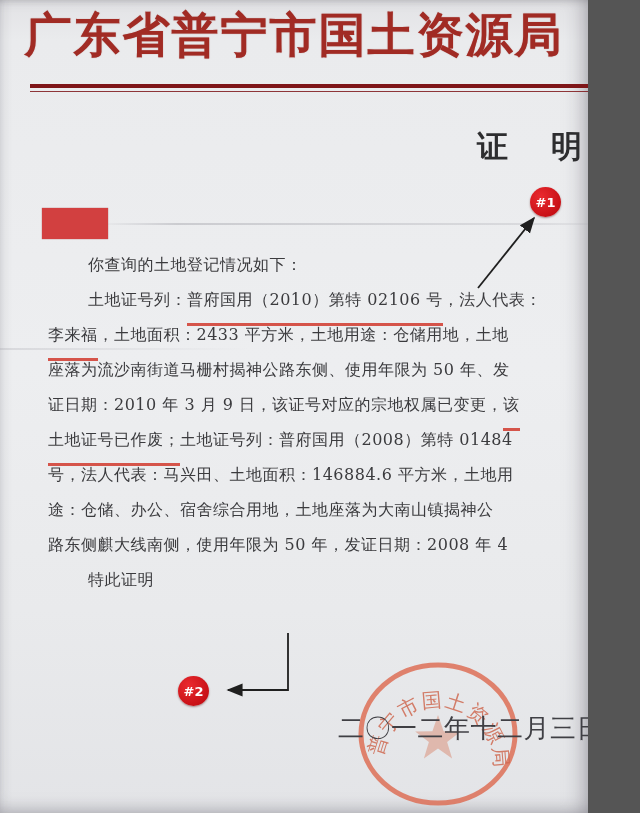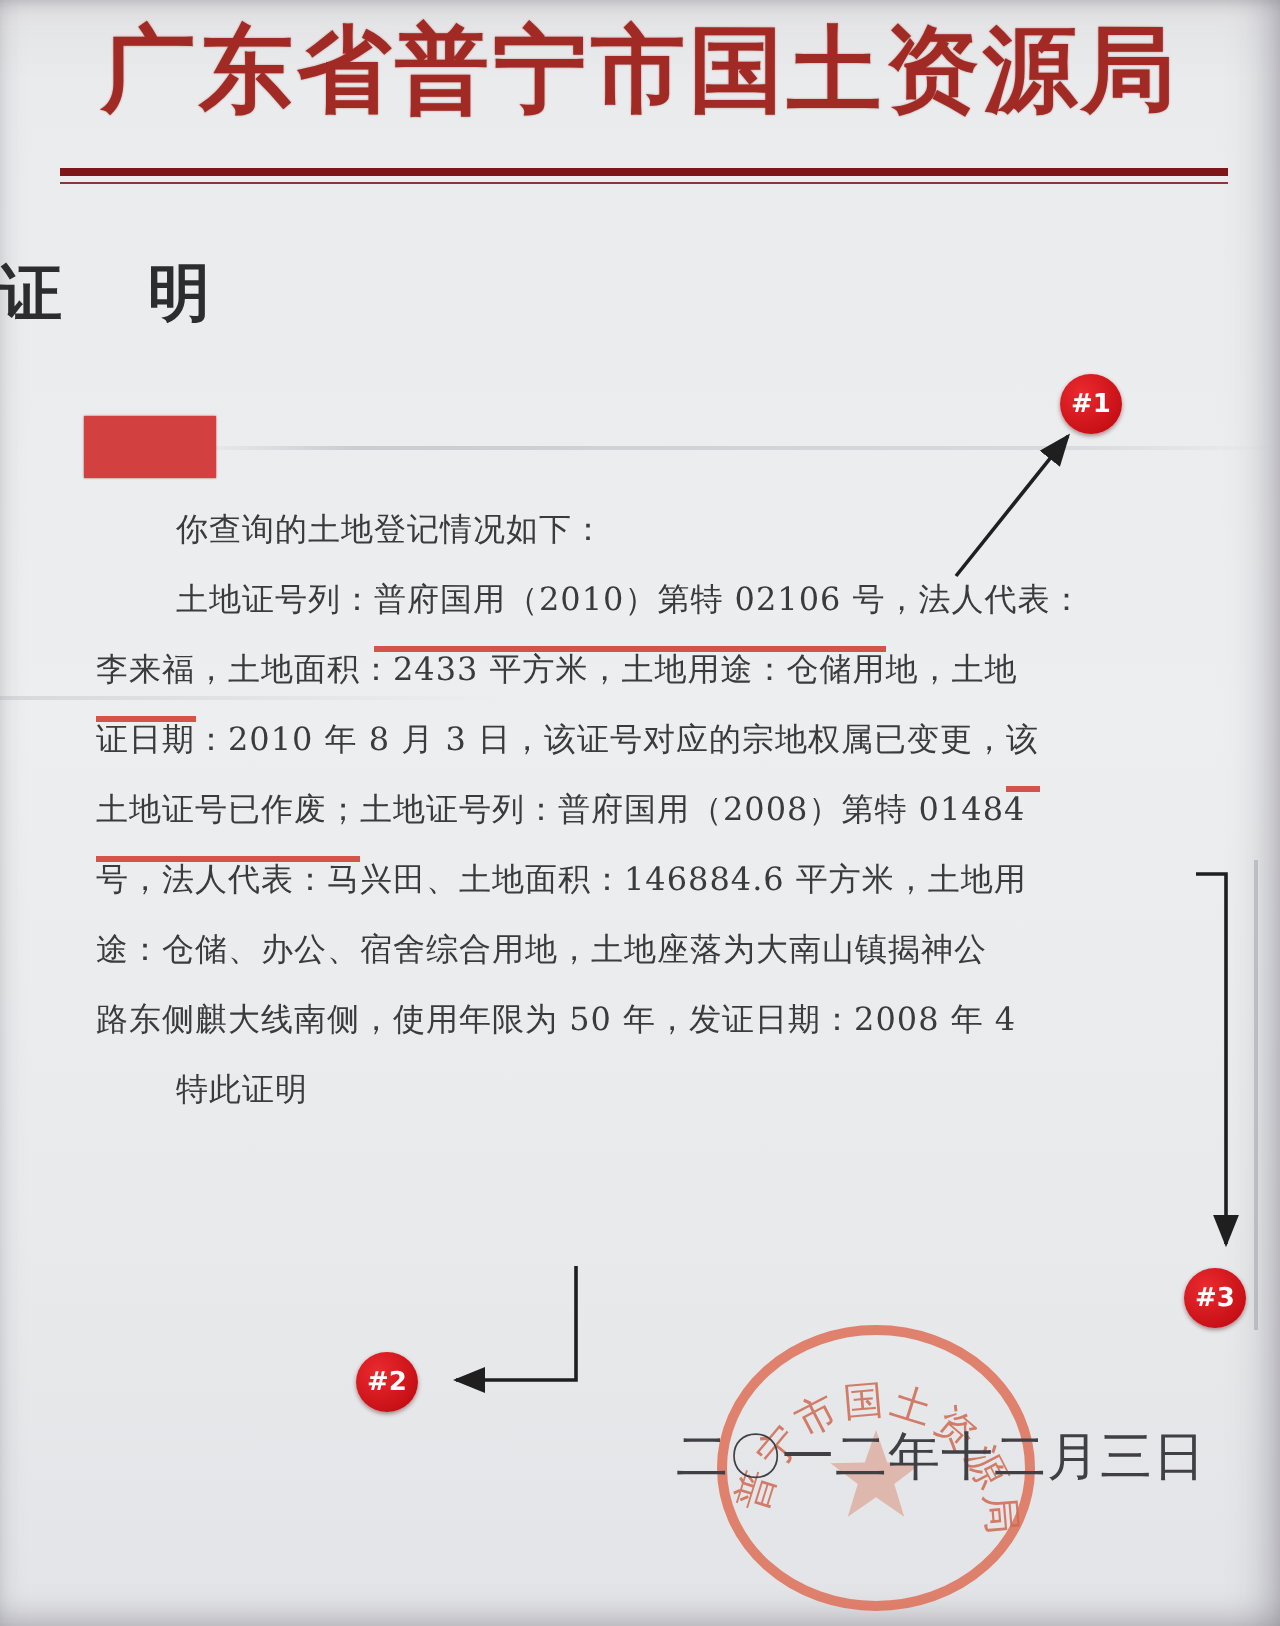--- a/index.html
+++ b/index.html
@@ -1,33 +1,33 @@
 <!DOCTYPE html>
 <html style="--header-red: #a12b24; --rule-red: #7e1518; --underline-red: #d5544a; --badge-red: #d9161b; --seal-red: #dd6a50; --redaction-red: #d24040;"><head>
 <meta charset="utf-8">
 <style>
   html,body{margin:0;padding:0;background:#555;}
   .page{
-    position:relative;width:640px;height:813px;overflow:hidden;
+    position:relative;width:588px;height:813px;overflow:hidden;
     font-family:"DejaVu Serif","Liberation Serif",serif;
     background:linear-gradient(180deg,#e2e2e5 0%,#eaebed 5%,#edeef0 45%,#e9eaec 75%,#e3e4e7 100%);
     box-shadow:inset -16px 0 20px -12px rgba(110,108,118,.5),
                inset 0 -12px 16px -9px rgba(110,108,118,.4),
                inset 0 7px 9px -7px rgba(90,90,95,.35),
                inset 10px 0 14px -12px rgba(110,108,118,.3);
   }
   .agency-title{
     position:absolute;top:4px;left:0;width:100%;text-align:center;
     font-size:47px;font-weight:bold;color:var(--header-red,#a12b24);
     letter-spacing:2px;text-shadow:0 0 1px rgba(140,30,25,.5);white-space:nowrap;
   }
   .rule-thick{position:absolute;left:30px;top:84px;width:584px;height:4px;background:var(--rule-red,#7e1518);}
   .rule-thin{position:absolute;left:30px;top:91px;width:584px;height:1px;background:var(--rule-red,#7e1518);opacity:.85;}
   .doc-title{
-    position:absolute;top:126px;left:0;width:100%;text-align:left;
+    position:absolute;top:126px;left:0;width:100%;text-align:right;
     font-size:31px;color:#2d2d2f;font-weight:600;letter-spacing:6px;
   }
   .crease{position:absolute;height:2px;pointer-events:none;}
   .crease-1{top:223px;left:95px;width:545px;
     background:linear-gradient(90deg,rgba(150,150,158,0),rgba(150,150,158,.38) 15%,rgba(150,150,158,.22) 80%,rgba(150,150,158,0));}
   .crease-2{top:348px;left:0;width:250px;background:linear-gradient(90deg,rgba(160,160,168,.28),rgba(160,160,168,0));}
   .edge-line{position:absolute;left:627px;top:430px;width:2px;height:235px;background:rgba(130,130,142,.35);}
   .redaction{position:absolute;left:42px;top:208px;width:66px;height:31px;background:#d24040;box-shadow:0 0 1px rgba(160,40,40,.8);}
   .body-text{
     position:absolute;left:48px;top:247px;width:575px;
@@ -69,21 +69,22 @@
   <div class="crease crease-1"></div>
   <div class="crease crease-2"></div>
   <div class="edge-line"></div>
 
   <div class="redaction"></div>
 
   <div class="body-text" id="bodyLines">
       <div class="line indent"><span>你查询的土地登记情况如下：</span></div>
       <div class="line indent"><span>土地证号列：</span><span class="ul">普府国用（2010）第特 02106 号</span><span>，法人代表：</span></div>
       <div class="line"><span class="ul">李来福</span><span>，土地面积：2433 平方米，土地用途：仓储用地，土地</span></div>
-      <div class="line"><span>证日期：2010 年 8 月 3 日，该证号对应的宗地权属已变更，</span><span class="ul">该</span></div>
+      <div class="line"><span>座落为流沙南街道马栅村揭神公路东侧、使用年限为 50 年、发</span></div>
+      <div class="line"><span>证日期：2010 年 3 月 9 日，该证号对应的宗地权属已变更，</span><span class="ul">该</span></div>
       <div class="line"><span class="ul">土地证号已作废；</span><span>土地证号列：普府国用（2008）第特 01484</span></div>
       <div class="line"><span>号，法人代表：马兴田、土地面积：146884.6 平方米，土地用</span></div>
       <div class="line"><span>途：仓储、办公、宿舍综合用地，土地座落为大南山镇揭神公</span></div>
       <div class="line"><span>路东侧麒大线南侧，使用年限为 50 年，发证日期：2008 年 4</span></div>
       <div class="line indent"><span>特此证明</span></div>
     </div>
 
   <div class="date-line">二〇一二年十二月三日</div>
 
   <svg class="seal" width="172" height="150" viewBox="0 0 172 150">

